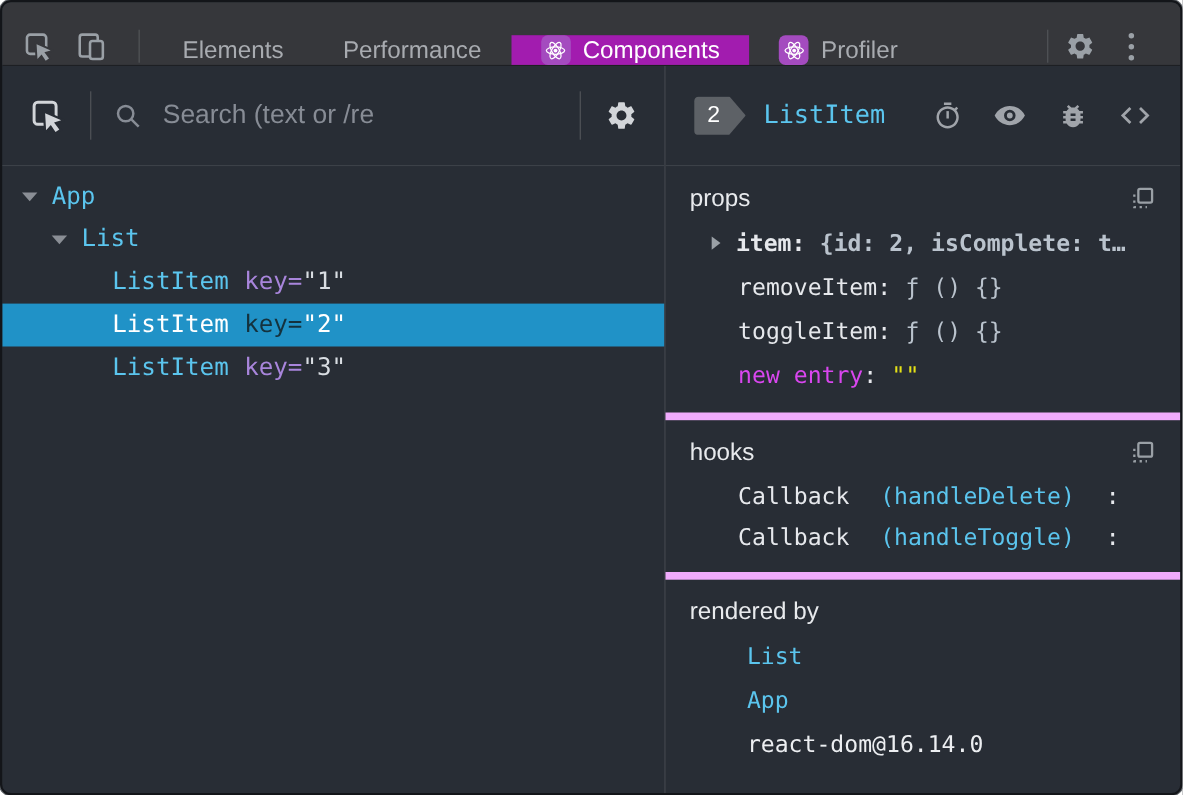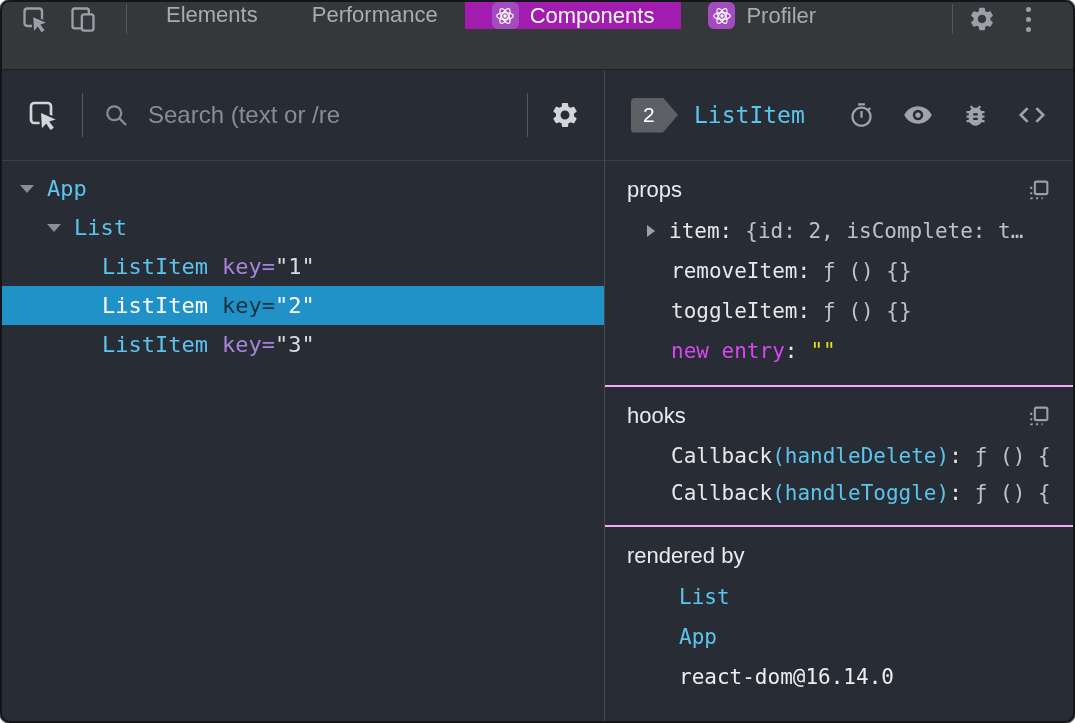--- a/index.html
+++ b/index.html
@@ -9,22 +9,22 @@
     border:2px solid #131519;
     box-shadow:0 0 0 1px #5f6368;
     border-radius:10px;
     overflow:hidden;
     background:#282d35;
     font-family:"Liberation Sans",sans-serif;
     display:flex;flex-direction:column;
   }
   
   .topbar{
-    height:68px;flex:none;background:#36373b;border-bottom:1px solid #1d1f23;
-    display:flex;align-items:flex-start;color:#aeb1b6;
+    height:58px;flex:none;background:#36373b;border-bottom:1px solid #1d1f23;
+    display:flex;align-items:flex-end;color:#aeb1b6;
   }
   .tb-left{display:flex;align-items:center;padding-left:16px;}
   .tb-iconbtn{width:34px;height:34px;display:flex;align-items:center;justify-content:center;color:#9aa0a6;margin-right:14px;}
   .vsep{width:1px;height:30px;background:#55575b;align-self:center;margin:0 12px;flex:none;}
   .tab{
     display:flex;align-items:center;gap:11px;padding:0 27px;
     font-size:22px;color:#a8abb0;white-space:nowrap;cursor:default;
   }
   .tab.active{background:#a21caf;color:#ffffff;}
   .react-badge{
@@ -76,33 +76,33 @@
     height:35px;min-width:47px;background:#5d6166;color:#ffffff;
     font-size:21px;display:flex;align-items:center;justify-content:flex-start;
     padding-left:12px;border-radius:4px;
     clip-path:polygon(0 0,68% 0,100% 50%,68% 100%,0 100%);
     flex:none;
   }
   .rh-title{font-family:"DejaVu Sans Mono","Liberation Mono",monospace;font-size:23px;color:#5bc5ee;margin-left:16px;}
   .rh-icons{margin-left:auto;display:flex;align-items:center;gap:27px;color:#a0a4aa;}
   .rh-icons .icb{width:30px;height:30px;display:flex;align-items:center;justify-content:center;}
   
-  .section{padding:16px 22px 14px 22px;border-bottom:2px solid #f0abfc;}
+  .section{padding:16px 22px 14px 22px;border-bottom:7px solid #f0abfc;}
   .section.last{border-bottom:none;flex:1;}
   .sec-head{display:flex;align-items:center;justify-content:space-between;margin-bottom:8px;}
   .sec-title{font-size:22px;color:#e8eaed;}
   .copy-btn{width:26px;height:26px;color:#9aa0a6;display:flex;align-items:center;justify-content:center;}
   .prow{
     height:40px;display:flex;align-items:center;white-space:pre;overflow:hidden;
     font-family:"DejaVu Sans Mono","Liberation Mono",monospace;font-size:21px;
     padding-left:44px;
   }
-  .prow.has-arrow{padding-left:20px;}
+  .prow.has-arrow{padding-left:20px;font-weight:bold;}
   .tri.right{width:0;height:0;border-top:6px solid transparent;border-bottom:6px solid transparent;border-left:8px solid #9aa0a6;margin-right:14px;}
-  .prow.hook-row{height:37px;}
+  .prow.hook-row{height:37px;gap:28px;}
   .p-name{color:#e6e8ec;}
   .p-name.dim{color:#d946ef;text-align:right;}
   .p-paren{color:#5bc5ee;}
   .p-colon{color:#e6e8ec;}
   .p-val{color:#bac3cd;margin-left:13px;}
   .p-val.yellow{color:#e5e117;}
   .rrow{
     height:40px;display:flex;align-items:center;
     font-family:"DejaVu Sans Mono","Liberation Mono",monospace;font-size:21px;
     padding-left:52px;white-space:pre;

